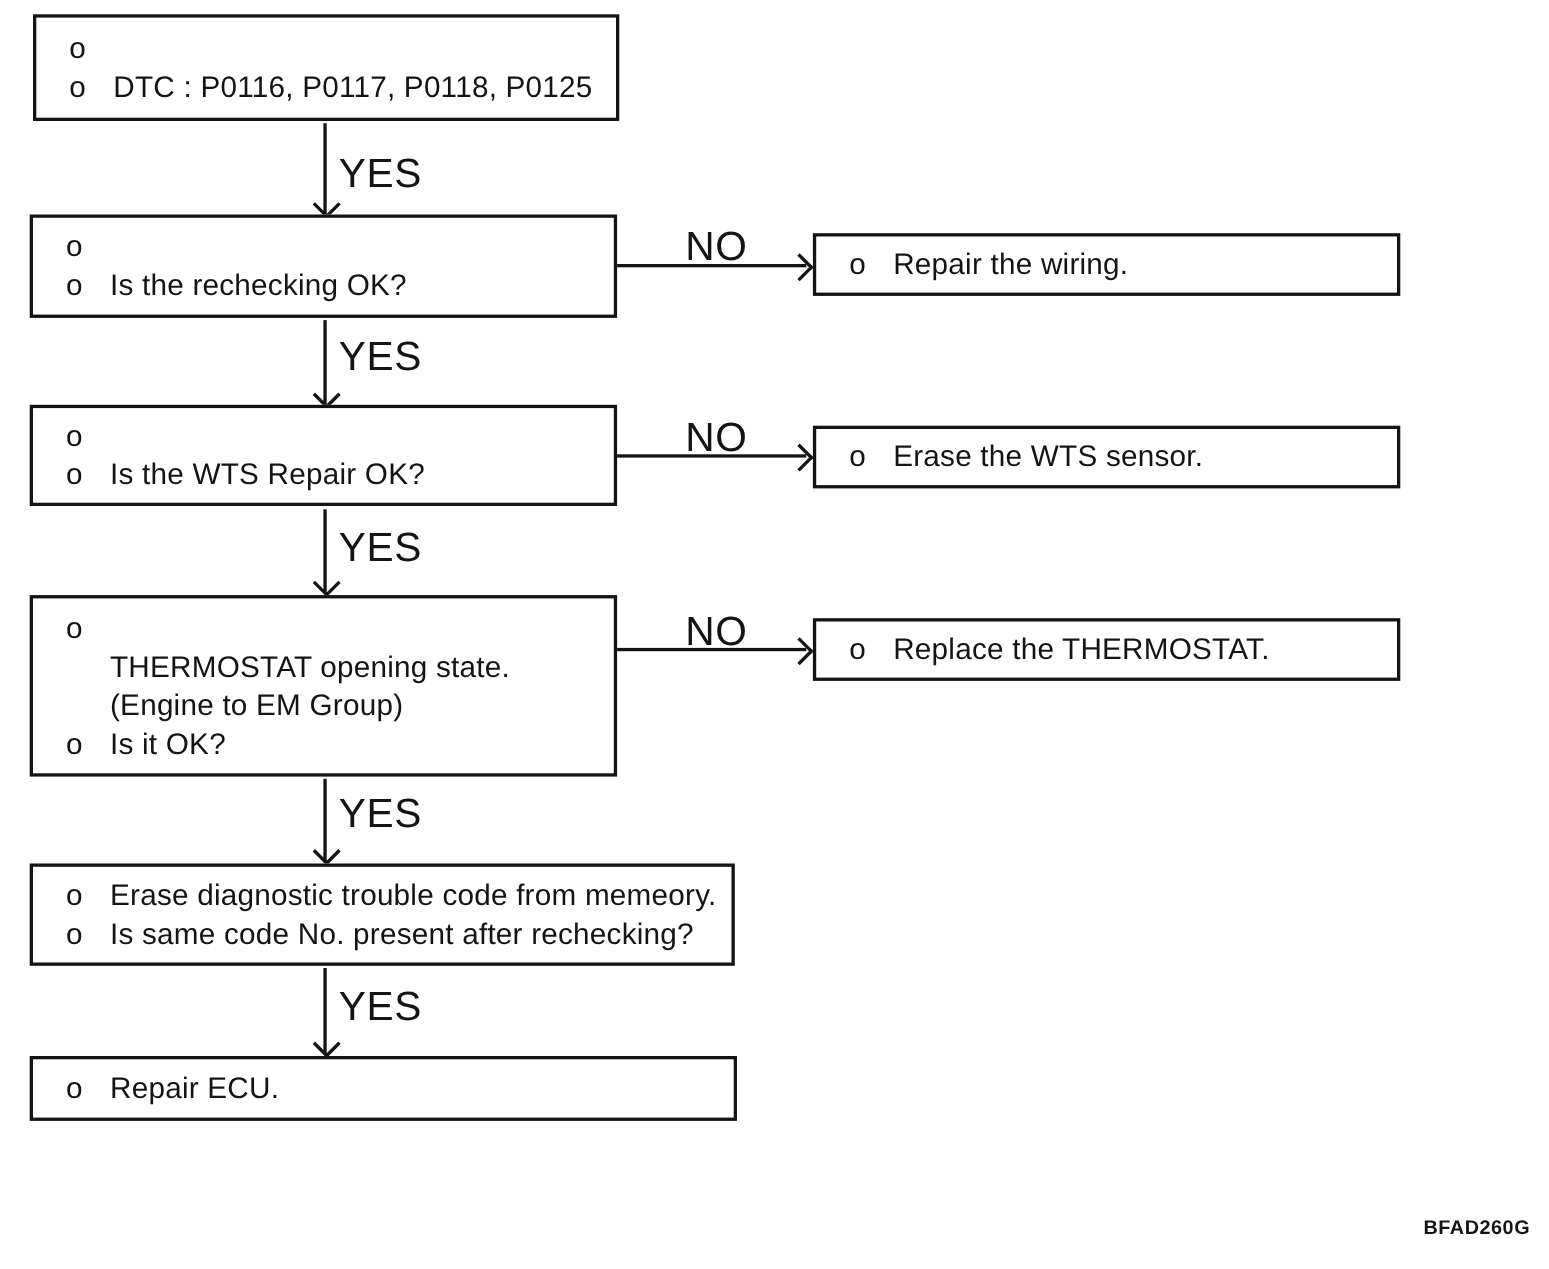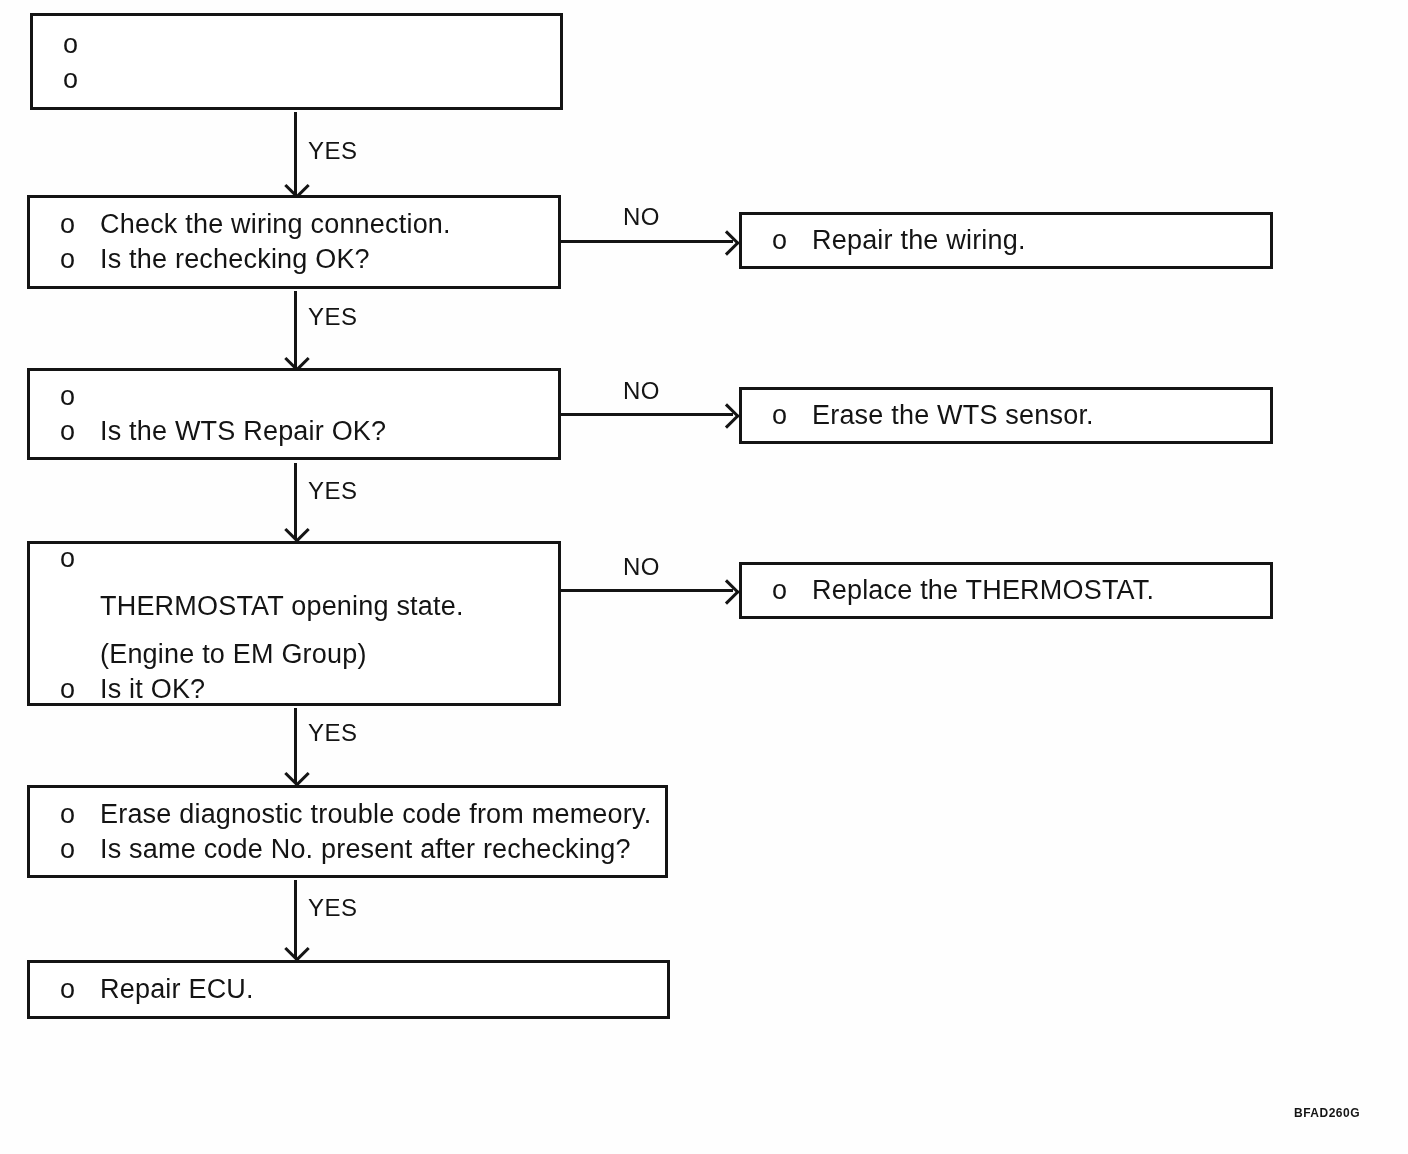--- a/index.html
+++ b/index.html
@@ -19,68 +19,68 @@
     display:flex;
     flex-direction:column;
     justify-content:center;
     padding:6px 8px 6px 30px;
     font-size:27px;
     line-height:35px;
     letter-spacing:0.2px;
   }
   .bline{display:flex;align-items:baseline;}
   .bullet{width:40px;flex:0 0 40px;}
-  .cont{padding-left:40px;margin-top:13px;}
+  .cont{padding-left:40px;}
   .vline{position:absolute;width:3px;background:#141414;}
   .hline{position:absolute;height:3px;background:#141414;}
   .chev-down{
     position:absolute;width:15px;height:15px;
     border-left:3px solid #141414;border-bottom:3px solid #141414;
     transform:rotate(-45deg);
   }
   .chev-right{
     position:absolute;width:15px;height:15px;
     border-top:3px solid #141414;border-right:3px solid #141414;
     transform:rotate(45deg);
   }
   .lbl{
     position:absolute;
-    font-size:24px;
+    font-size:37px;
     letter-spacing:0.5px;
   }
   .figcode{
     position:absolute;
     left:1294px;top:1106px;
-    font-size:12px;
+    font-size:18px;
     font-weight:700;
     letter-spacing:0.5px;
   }
 </style>
 </head>
 <body>
 
 <div id="page">
 
   <div class="box" style="left:30px;top:13px;width:533px;height:97px;">
     <div class="bline">
       <span class="bullet">o</span>
     </div>
     <div class="bline">
       <span class="bullet">o</span>
+      <span>DTC : P0116, P0117, P0118, P0125</span>
     </div>
   </div>
 
   <div class="vline" style="left:294px;top:112px;height:83px;"></div>
   <div class="chev-down" style="left:288px;top:177px;"></div>
   <div class="lbl" style="left:308px;top:137px;">YES</div>
 
   <div class="box" style="left:27px;top:195px;width:534px;height:94px;">
     <div class="bline">
       <span class="bullet">o</span>
-      <span>Check the wiring connection.</span>
     </div>
     <div class="bline">
       <span class="bullet">o</span>
       <span>Is the rechecking OK?</span>
     </div>
   </div>
 
   <div class="hline" style="left:561px;top:240px;width:172px;"></div>
   <div class="chev-right" style="left:718px;top:234px;"></div>
   <div class="lbl" style="left:623px;top:203px;">NO</div>

